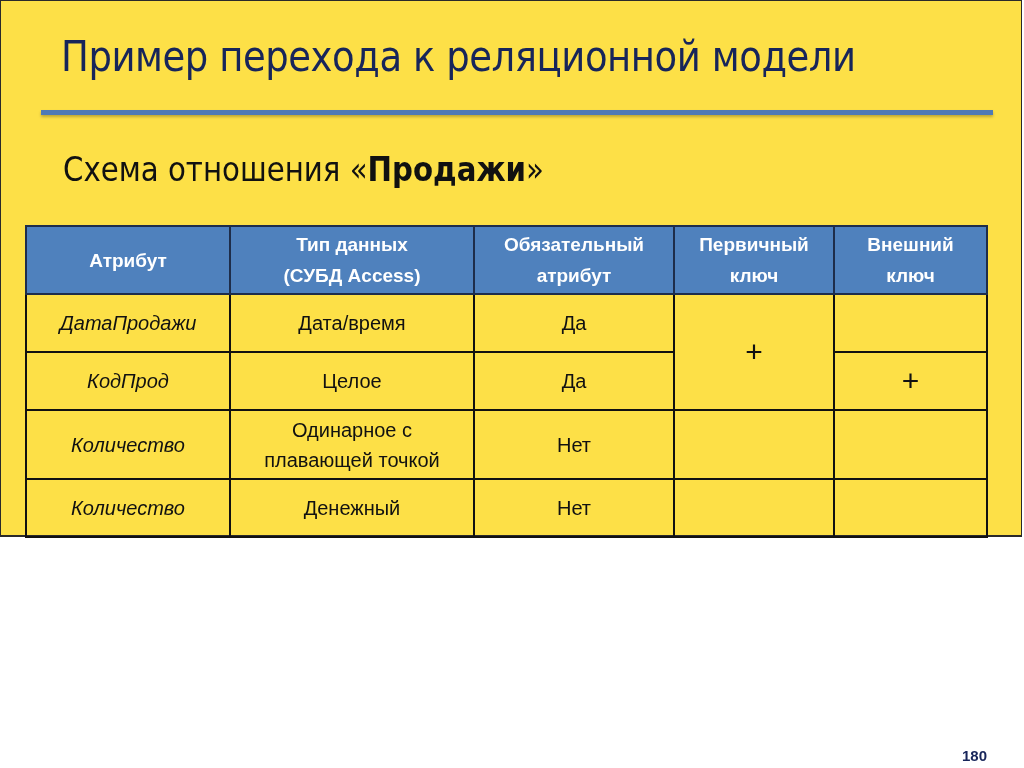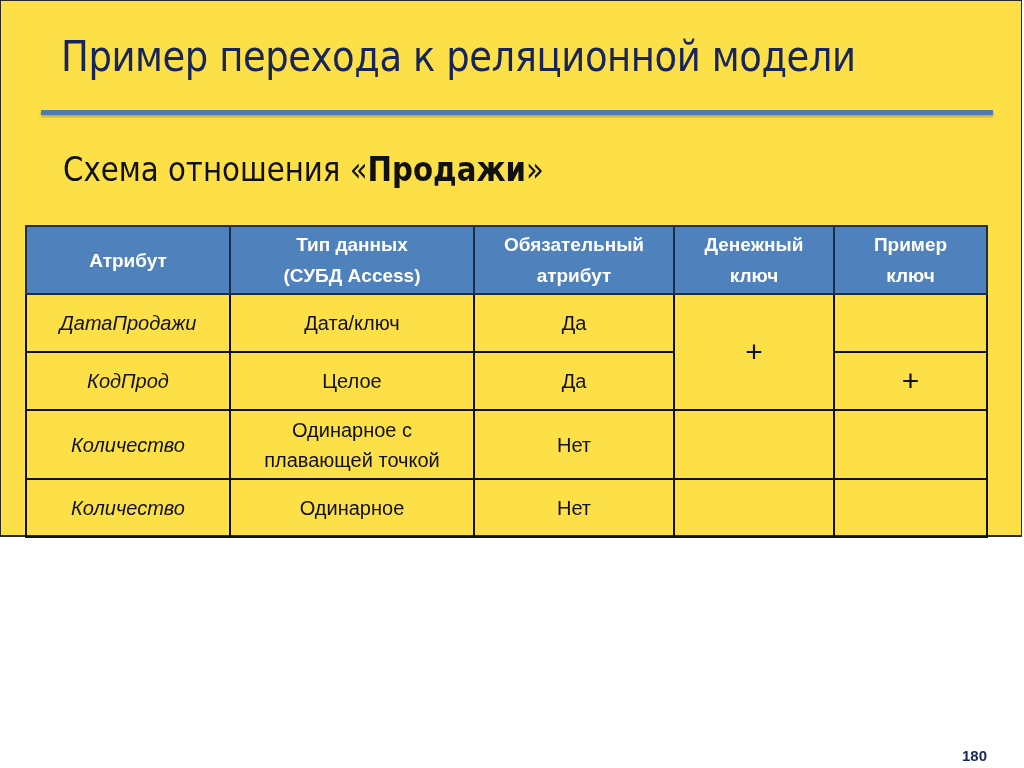--- a/index.html
+++ b/index.html
@@ -68,48 +68,48 @@
         <col style="width:244px">
         <col style="width:200px">
         <col style="width:160px">
         <col style="width:153px">
     </colgroup>
     <thead>
       <tr>
         <th><span>Атрибут</span></th>
         <th><span>Тип данных</span><br><span>(СУБД Access)</span></th>
         <th><span>Обязательный</span><br><span>атрибут</span></th>
-        <th><span>Денежный</span><br><span>ключ</span></th>
-        <th><span>Пример</span><br><span>ключ</span></th>
+        <th><span>Первичный</span><br><span>ключ</span></th>
+        <th><span>Внешний</span><br><span>ключ</span></th>
       </tr>
     </thead>
     <tbody>
       <tr style="height:58px">
         <td class="attr">ДатаПродажи</td>
-        <td>Дата/ключ</td>
+        <td>Дата/время</td>
         <td>Да</td>
         <td class="plus" rowspan="2">+</td>
         <td></td>
       </tr>
       <tr style="height:58px">
         <td class="attr">КодПрод</td>
         <td>Целое</td>
         <td>Да</td>
         <td class="plus">+</td>
       </tr>
       <tr style="height:69px">
         <td class="attr">Количество</td>
         <td><span>Одинарное с</span><br><span>плавающей точкой</span></td>
         <td>Нет</td>
         <td></td>
         <td></td>
       </tr>
       <tr style="height:58px">
         <td class="attr">Количество</td>
-        <td>Одинарное</td>
+        <td>Денежный</td>
         <td>Нет</td>
         <td></td>
         <td></td>
       </tr>
     </tbody>
   </table>
 
   <div class="page-num">180</div>
 </div>
 

